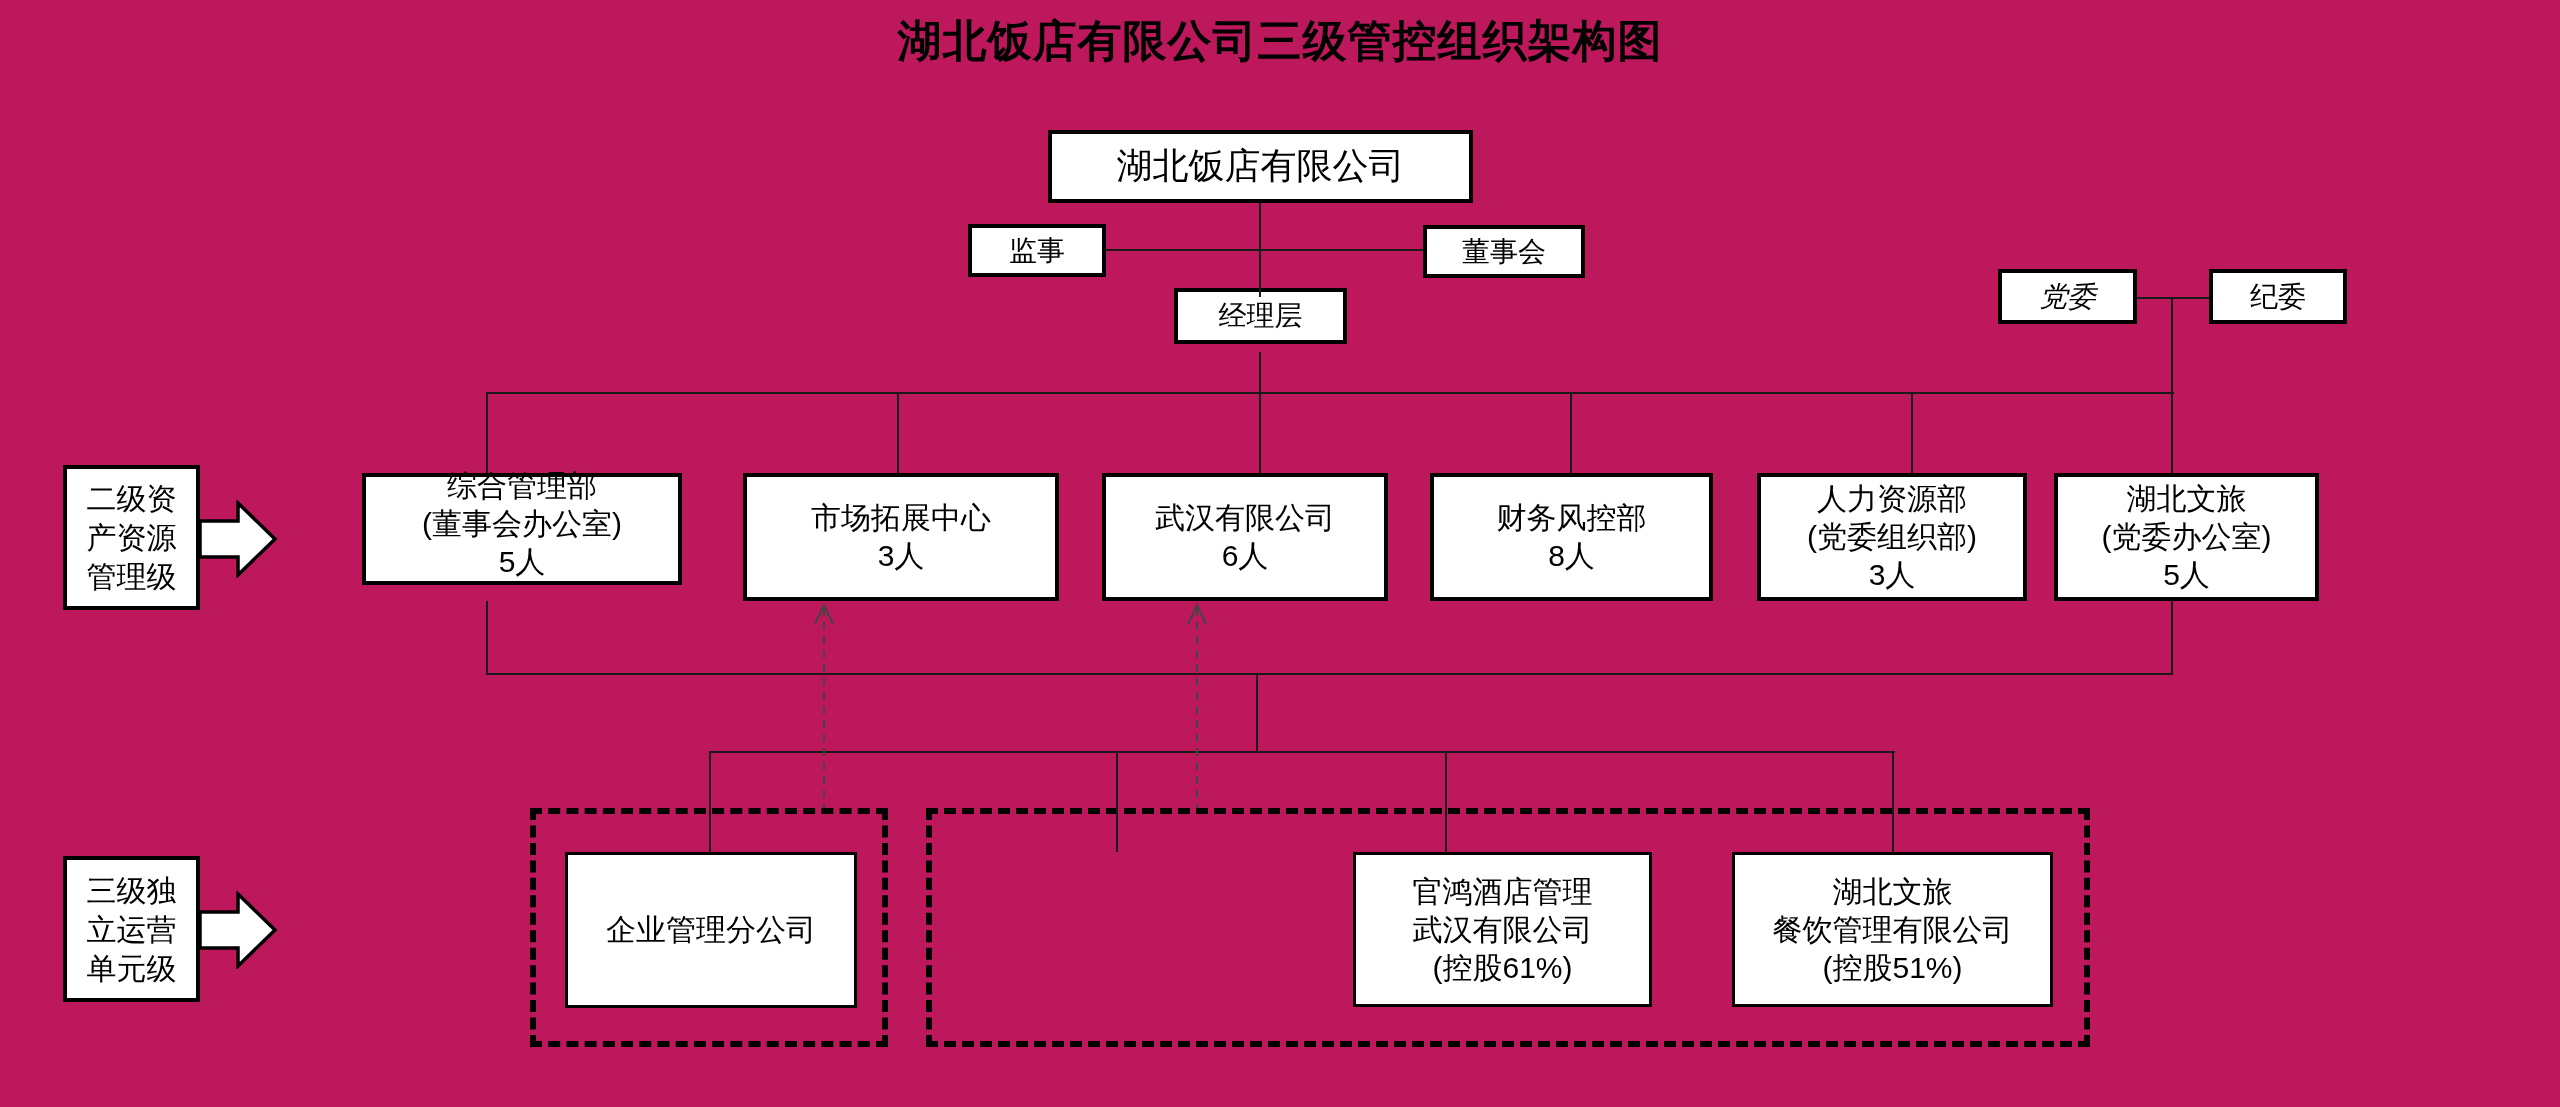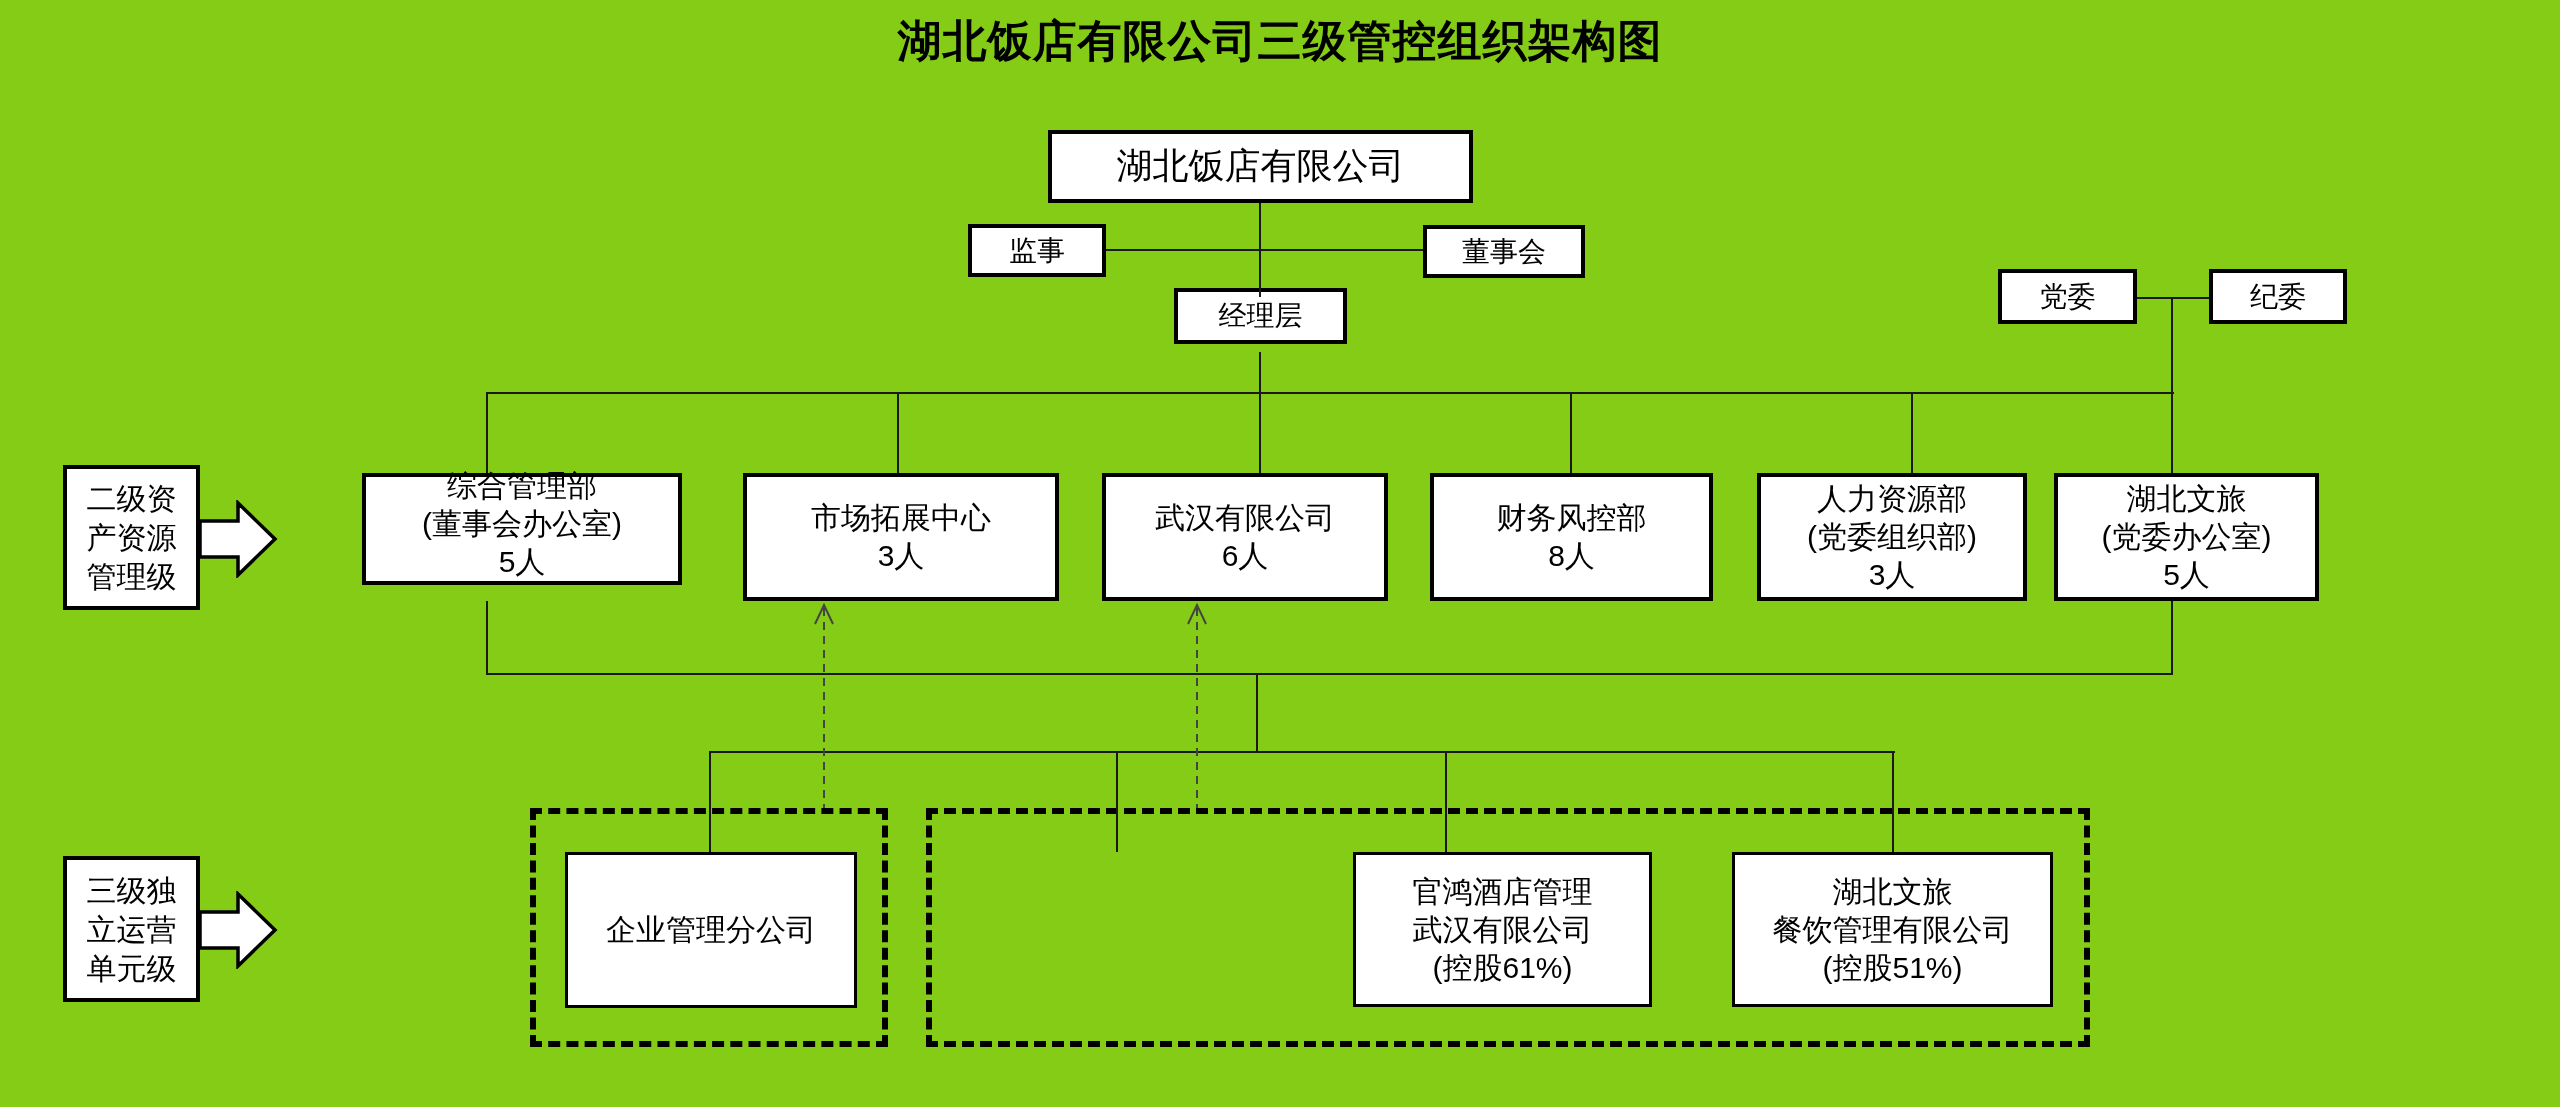--- a/index.html
+++ b/index.html
@@ -1,17 +1,17 @@
 <!DOCTYPE html>
 <html><head>
 <meta charset="utf-8">
 <style>
   html,body{margin:0;padding:0;background:#ffffff;}
   #canvas{
-    position:relative;width:2560px;height:1107px;background:#84cc16;overflow:hidden;
+    position:relative;width:2560px;height:1107px;background:#be185d;overflow:hidden;
     font-family:"Liberation Sans","DejaVu Sans",sans-serif;color:#000;
   }
   .title{
     position:absolute;left:0;top:12px;width:2560px;text-align:center;
     font-family:"Liberation Serif","DejaVu Serif",serif;
     font-size:44px;font-weight:700;letter-spacing:1px;
   }
   .box{
     position:absolute;box-sizing:border-box;background:#ffffff;border:4px solid #000;
     display:flex;flex-direction:column;align-items:center;justify-content:center;
@@ -47,21 +47,21 @@
   </div>
 
   <div class="box node" style="left:1423px;top:225px;width:162px;height:53px;">
     <span class="ln">董事会</span>
   </div>
 
   <div class="box node" style="left:1174px;top:288px;width:173px;height:56px;">
     <span class="ln">经理层</span>
   </div>
 
-  <div class="box node" style="left:1998px;top:269px;width:139px;height:55px;">
+  <div class="box node" style="left:1998px;top:269px;width:139px;height:55px;font-style:italic;">
     <span class="ln">党委</span>
   </div>
 
   <div class="box node" style="left:2209px;top:269px;width:138px;height:55px;">
     <span class="ln">纪委</span>
   </div>
 
   <div class="box side-label" style="left:63px;top:465px;width:137px;height:145px;">
     <span class="ln">二级资
 产资源

